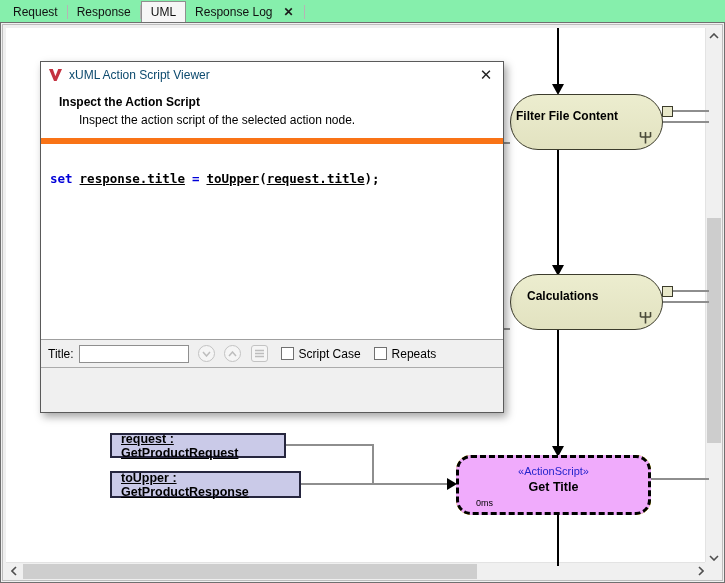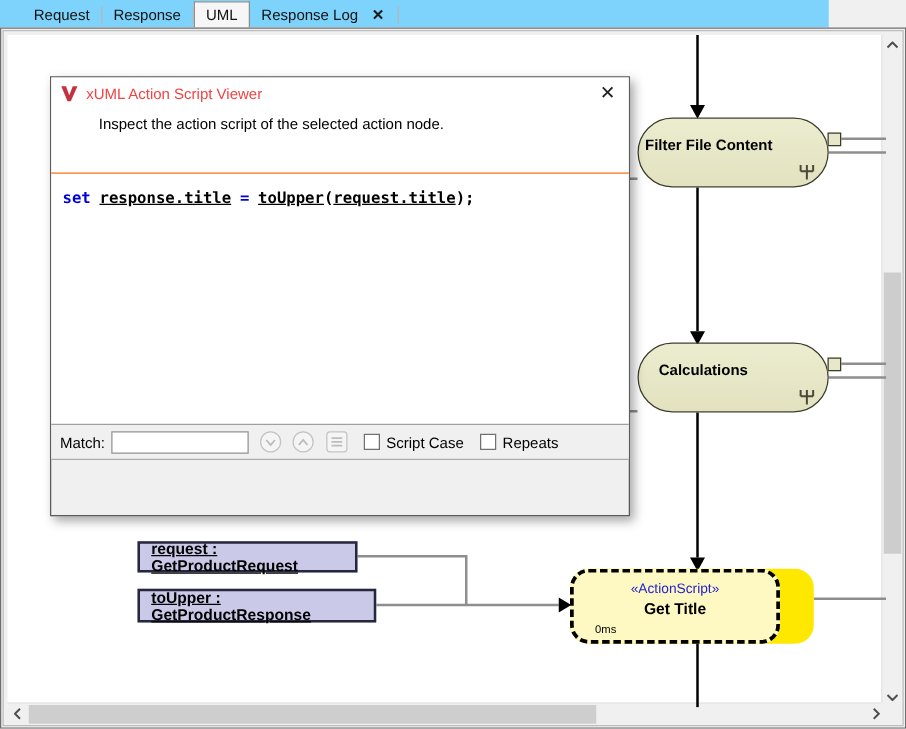--- a/index.html
+++ b/index.html
@@ -1,64 +1,64 @@
 <!DOCTYPE html>
 <html><head>
 <meta charset="utf-8">
 <style>
   * { margin:0; padding:0; box-sizing:border-box; }
   html,body { width:725px; height:583px; font-family:"Liberation Sans", sans-serif; }
   .screen { position:relative; width:725px; height:583px; background:#f0f0f0; overflow:hidden; font-size:12px; color:#000; }
 
   
-  .tabbar { position:absolute; left:0; top:0; width:663px; height:22px; background:#7dd3fc; display:flex; align-items:flex-end; padding-left:18px; }
+  .tabbar { position:absolute; left:0; top:0; width:725px; height:22px; background:#86efac; display:flex; align-items:flex-end; padding-left:4px; }
   .tab { height:20px; padding:3px 9px 3px 9px; font-size:12px; color:#111; display:flex; align-items:center; gap:10px; cursor:default; }
   .tab.active { background:#f6f6f6; border:1px solid #8f8f8f; border-bottom:none; height:21px; }
   .tabsep { width:1px; height:14px; background:#b5b5b5; margin-bottom:3px; }
   .tab-close { font-size:12px; font-weight:bold; color:#1a1a1a; line-height:1; padding:0 1px; }
 
   
   .panel { position:absolute; left:0; top:22px; width:725px; height:561px; background:#f0f0f0; border:1px solid #6f6f6f; }
   .panel-inner { position:absolute; left:1px; top:1px; right:1px; bottom:1px; border:1px solid #bdbdbd; }
 
   
   .canvas { position:absolute; left:3px; top:3px; width:703px; height:538px; background:#ffffff; overflow:hidden; }
   .edges { position:absolute; left:0; top:0; z-index:1; }
 
   .node { position:absolute; background:linear-gradient(#ecedcf,#e2e2c0); border:1.5px solid #3c3c2c; border-radius:28px; z-index:2; }
   .node-label { font-weight:bold; font-size:12px; color:#000; display:block; }
   .rake { position:absolute; right:9px; bottom:5px; }
   .pin { position:absolute; width:11px; height:11px; background:#e7e7c9; border:1.5px solid #3c3c2c; z-index:3; }
 
   .selwrap { position:absolute; left:450px; top:427px; width:195px; height:60px; background:#ffe800; border-radius:15px; z-index:2; }
-  .node.selected { position:absolute; left:0; top:0; width:168px; height:60px; border:3px dashed #000; border-radius:15px; background:#fef9c3; }
+  .node.selected { position:absolute; left:0; top:0; width:195px; height:60px; border:3px dashed #000; border-radius:15px; background:#f0abfc; }
   .stereotype { text-align:center; margin-top:7px; font-size:11px; color:#2424cc; }
   .node-title { text-align:center; margin-top:3px; font-size:12.5px; font-weight:bold; }
   .duration { position:absolute; left:17px; bottom:4px; font-size:9px; color:#000; }
 
   .objnode { position:absolute; background:#cacae8; border:2px solid #26263e; z-index:2; display:flex; align-items:center; padding-left:9px; }
   .objnode span { font-size:12.5px; font-weight:bold; text-decoration:underline; color:#000; }
 
   
   .vscroll { position:absolute; right:1px; top:3px; width:16px; height:538px; background:#f0f0f0; border-left:1px solid #e3e3e3; }
   .vthumb { position:absolute; left:1px; top:190px; width:14px; height:225px; background:#cdcdcd; }
   .hscroll { position:absolute; left:3px; bottom:1px; width:703px; height:17px; background:#f0f0f0; border-top:1px solid #e3e3e3; }
   .hthumb { position:absolute; left:17px; top:1px; width:454px; height:15px; background:#cecece; }
   .scroll-corner { position:absolute; right:1px; bottom:1px; width:16px; height:17px; background:#f0f0f0; }
   .sarrow { position:absolute; width:16px; height:16px; display:flex; align-items:center; justify-content:center; }
 
   
   .dialog { position:absolute; left:40px; top:61px; width:464px; height:352px; background:#f0f0f0; border:1px solid #5a5a5a; box-shadow:3px 4px 8px rgba(0,0,0,0.35); z-index:50; }
   .dlg-title { position:absolute; left:0; top:0; width:100%; height:26px; background:#ffffff; display:flex; align-items:center; padding-left:7px; }
-  .dlg-title-text { margin-left:6px; font-size:12px; color:#ef4444; }
+  .dlg-title-text { margin-left:6px; font-size:12px; color:#0c4a6e; }
   .dlg-close { position:absolute; right:9px; top:5px; width:16px; height:16px; font-size:15px; line-height:16px; text-align:center; color:#222; cursor:default; }
   .dlg-header { position:absolute; left:0; top:26px; width:100%; height:50px; background:#ffffff; }
   .dlg-heading { margin:7px 0 0 18px; font-weight:bold; font-size:12px; }
   .dlg-sub { margin:4px 0 0 38px; font-size:12px; }
-  .dlg-code { position:absolute; left:0; top:76px; width:100%; height:202px; background:#ffffff; border-top:1px solid #f97316; border-bottom:1px solid #9f9f9f; padding:11px 0 0 9px; }
+  .dlg-code { position:absolute; left:0; top:76px; width:100%; height:202px; background:#ffffff; border-top:6px solid #f97316; border-bottom:1px solid #9f9f9f; padding:27px 0 0 9px; }
   .code-line { font-family:"DejaVu Sans Mono", monospace; font-size:12.5px; font-weight:bold; white-space:pre; }
   .code-line .kw { color:#0000d8; margin-right:7px; }
   .code-line .op { color:#0000d8; margin:0 7px; }
   .code-line .ident { color:#000; text-decoration:underline; }
   .code-line .plain { color:#000; }
   .dlg-find { position:absolute; left:0; top:278px; width:100%; height:28px; background:#f0f0f0; border-bottom:1px solid #ababab; display:flex; align-items:center; padding-left:7px; }
   .find-label { font-size:12px; margin-right:5px; }
   .find-input { width:110px; height:18px; border:1px solid #8f8f8f; background:#fff; font-size:12px; padding:0 3px; outline:none; }
   .roundbtn { width:17px; height:17px; border-radius:50%; border:1px solid #c3c3c3; background:#f5f5f5; margin-left:9px; display:flex; align-items:center; justify-content:center; }
   .sqbtn { width:17px; height:17px; border-radius:3px; border:1px solid #c3c3c3; background:#f5f5f5; margin-left:10px; display:flex; align-items:center; justify-content:center; }
@@ -174,27 +174,28 @@
 
   <div class="dialog">
     <div class="dlg-title">
       <svg width="15" height="14" viewBox="0 0 15 14">
         <path d="M1 1 L6 13 L8.6 13 L14 1 L10.2 1 L7.4 8.2 L4.8 1 Z" fill="#c43240"></path>
       </svg>
       <span class="dlg-title-text">xUML Action Script Viewer</span>
       <div class="dlg-close">✕</div>
     </div>
     <div class="dlg-header">
+      <div class="dlg-heading">Inspect the Action Script</div>
       <div class="dlg-sub">Inspect the action script of the selected action node.</div>
     </div>
     <div class="dlg-code">
       <div class="code-line"><span class="kw">set</span><span class="ident">response.title</span><span class="op">=</span><span class="ident">toUpper</span><span class="plain">(</span><span class="ident">request.title</span><span class="plain">);</span></div>
     </div>
     <div class="dlg-find">
-      <span class="find-label">Match:</span>
+      <span class="find-label">Title:</span>
       <input class="find-input" type="text" value="" style="">
       <div class="roundbtn">
         <svg width="9" height="6" viewBox="0 0 9 6">
             <polyline points="1,1 4.5,5 8,1" stroke="#bdbdbd" stroke-width="1.5" fill="none"></polyline>
           </svg>
       </div>
       <div class="roundbtn">
         <svg width="9" height="6" viewBox="0 0 9 6">
             <polyline points="1,5 4.5,1 8,5" stroke="#bdbdbd" stroke-width="1.5" fill="none"></polyline>
           </svg>

